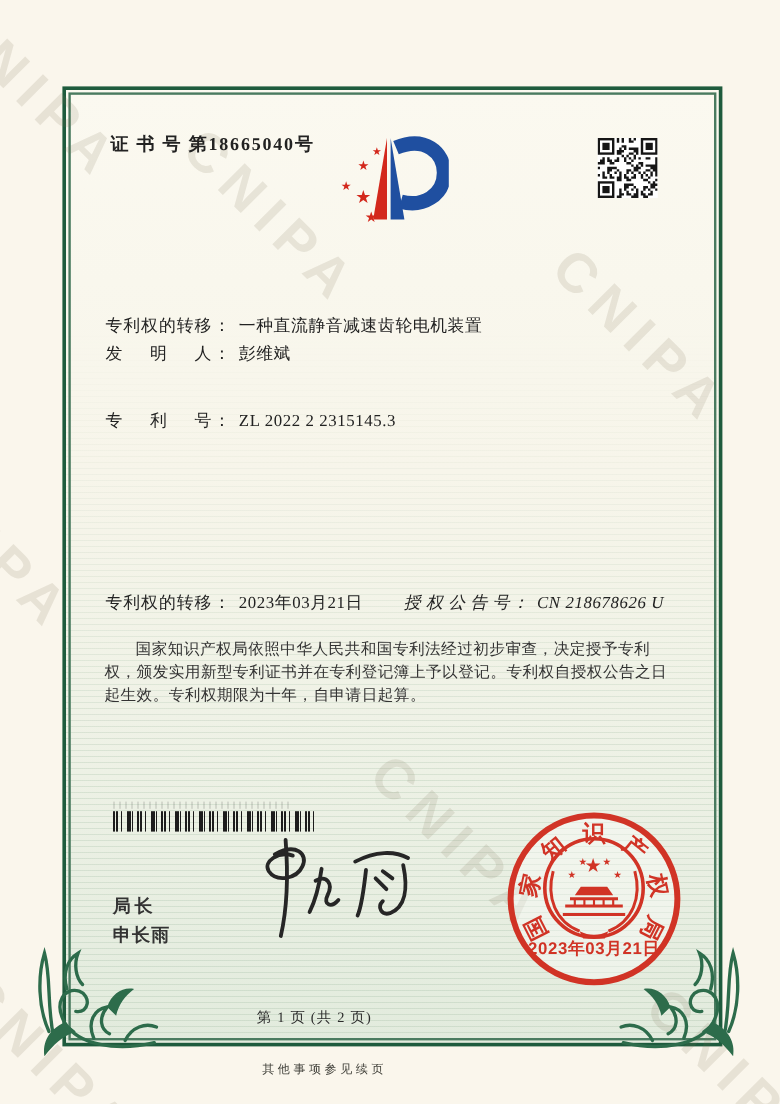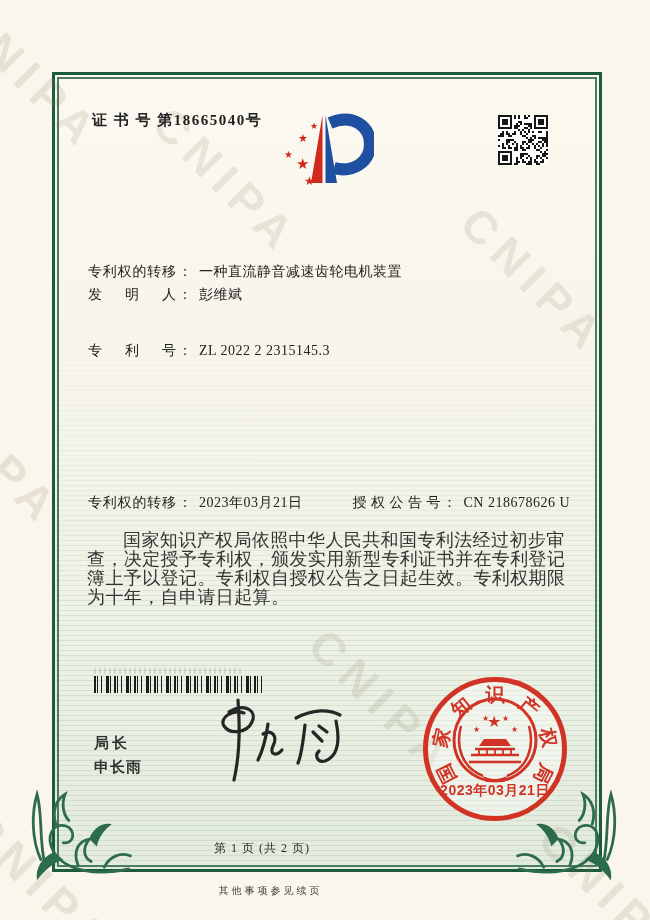--- a/index.html
+++ b/index.html
@@ -28,31 +28,31 @@
   .content{position:absolute;inset:0;z-index:3;}
   .cert-number{position:absolute;left:92px;top:111px;font-size:15px;font-weight:600;letter-spacing:1.5px;color:#222;}
   .qr{position:absolute;left:498px;top:115px;width:50px;height:50px;background:#fff;}
   .logo{position:absolute;left:274px;top:111px;width:100px;height:82px;}
   .title{position:absolute;left:52px;top:205px;width:544px;text-align:center;
          font-size:31px;font-weight:700;letter-spacing:5px;color:#141414;}
   .row{position:absolute;left:88px;width:500px;height:20px;font-size:14px;white-space:nowrap;color:#222;}
   .flabel{display:inline-block;width:88px;text-align:justify;text-align-last:justify;vertical-align:top;}
   .fcolon{display:inline-block;margin:0 7px 0 2px;}
   .fvalue{letter-spacing:0.5px;text-align:right;}
-  .pair2{margin-left:50px;}
-  .paras{position:absolute;left:87px;top:531px;width:480px;font-size:18px;line-height:19px;color:#333;}
+  .pair2{margin-left:34px;font-style:italic;}
+  .paras{position:absolute;left:87px;top:531px;width:480px;font-size:13px;line-height:19px;color:#333;}
   .paras p{margin:0 0 14px;text-indent:2em;letter-spacing:0.4px;}
   .barcode{position:absolute;left:94px;top:676px;width:170px;height:17px;
       background:repeating-linear-gradient(90deg,#1c1c1c 0 2px,transparent 2px 3px,#1c1c1c 3px 4px,
       transparent 4px 7px,#1c1c1c 7px 8px,transparent 8px 12px,#1c1c1c 12px 15px,transparent 15px 16px,
       #1c1c1c 16px 17px,transparent 17px 20px);}
   .barcode-echo{position:absolute;left:94px;top:668px;width:150px;height:6px;opacity:0.12;
       background:repeating-linear-gradient(90deg,#1c1c1c 0 2px,transparent 2px 5px);}
   .signer{position:absolute;left:94px;font-family:"Liberation Sans","DejaVu Sans",sans-serif;
-          font-size:15px;font-weight:600;color:#333;}
+          font-size:15px;font-weight:600;color:#333;margin-top:12px;}
   .signer.t1{top:734px;letter-spacing:3px;}
   .signer.t2{top:758px;letter-spacing:1px;text-align:right;}
   .signature{position:absolute;left:196px;top:696px;width:160px;height:90px;}
   .page-number{position:absolute;left:0;top:840px;width:524px;text-align:center;font-size:12px;color:#2c2c2c;letter-spacing:1px;}
   .footer-note{position:absolute;left:0;top:884px;width:541px;text-align:center;font-size:10px;
                color:#3f3f38;letter-spacing:3px;}
   
   .seal{position:absolute;left:420px;top:674px;width:150px;height:150px;z-index:5;
         color:var(--seal-red,#d02a1c);opacity:0.95;}
   .seal-ring{position:absolute;inset:3px;border:5px solid var(--seal-red,#d02a1c);border-radius:50%;

